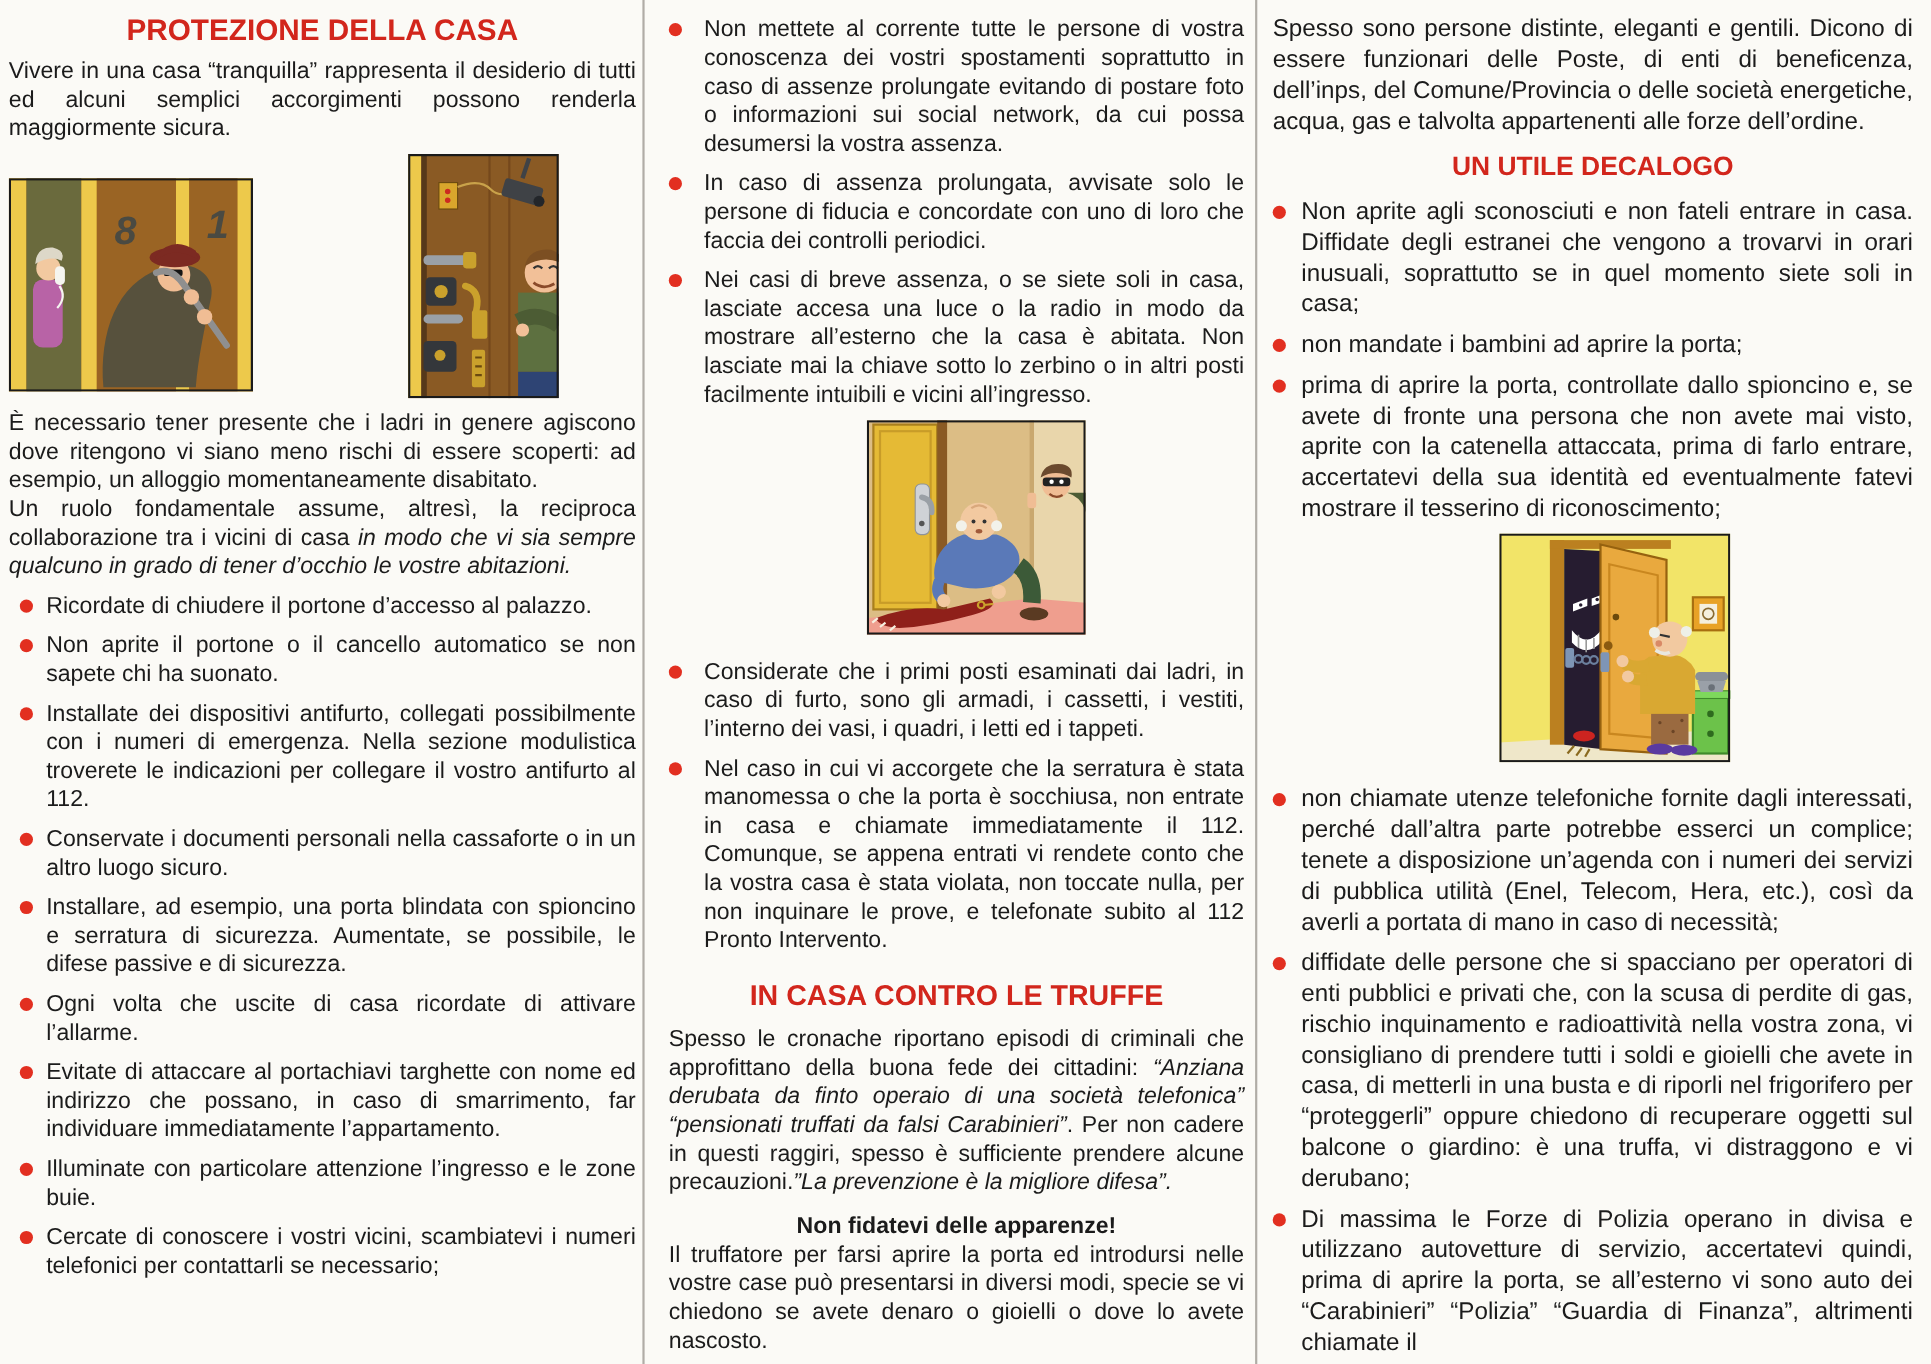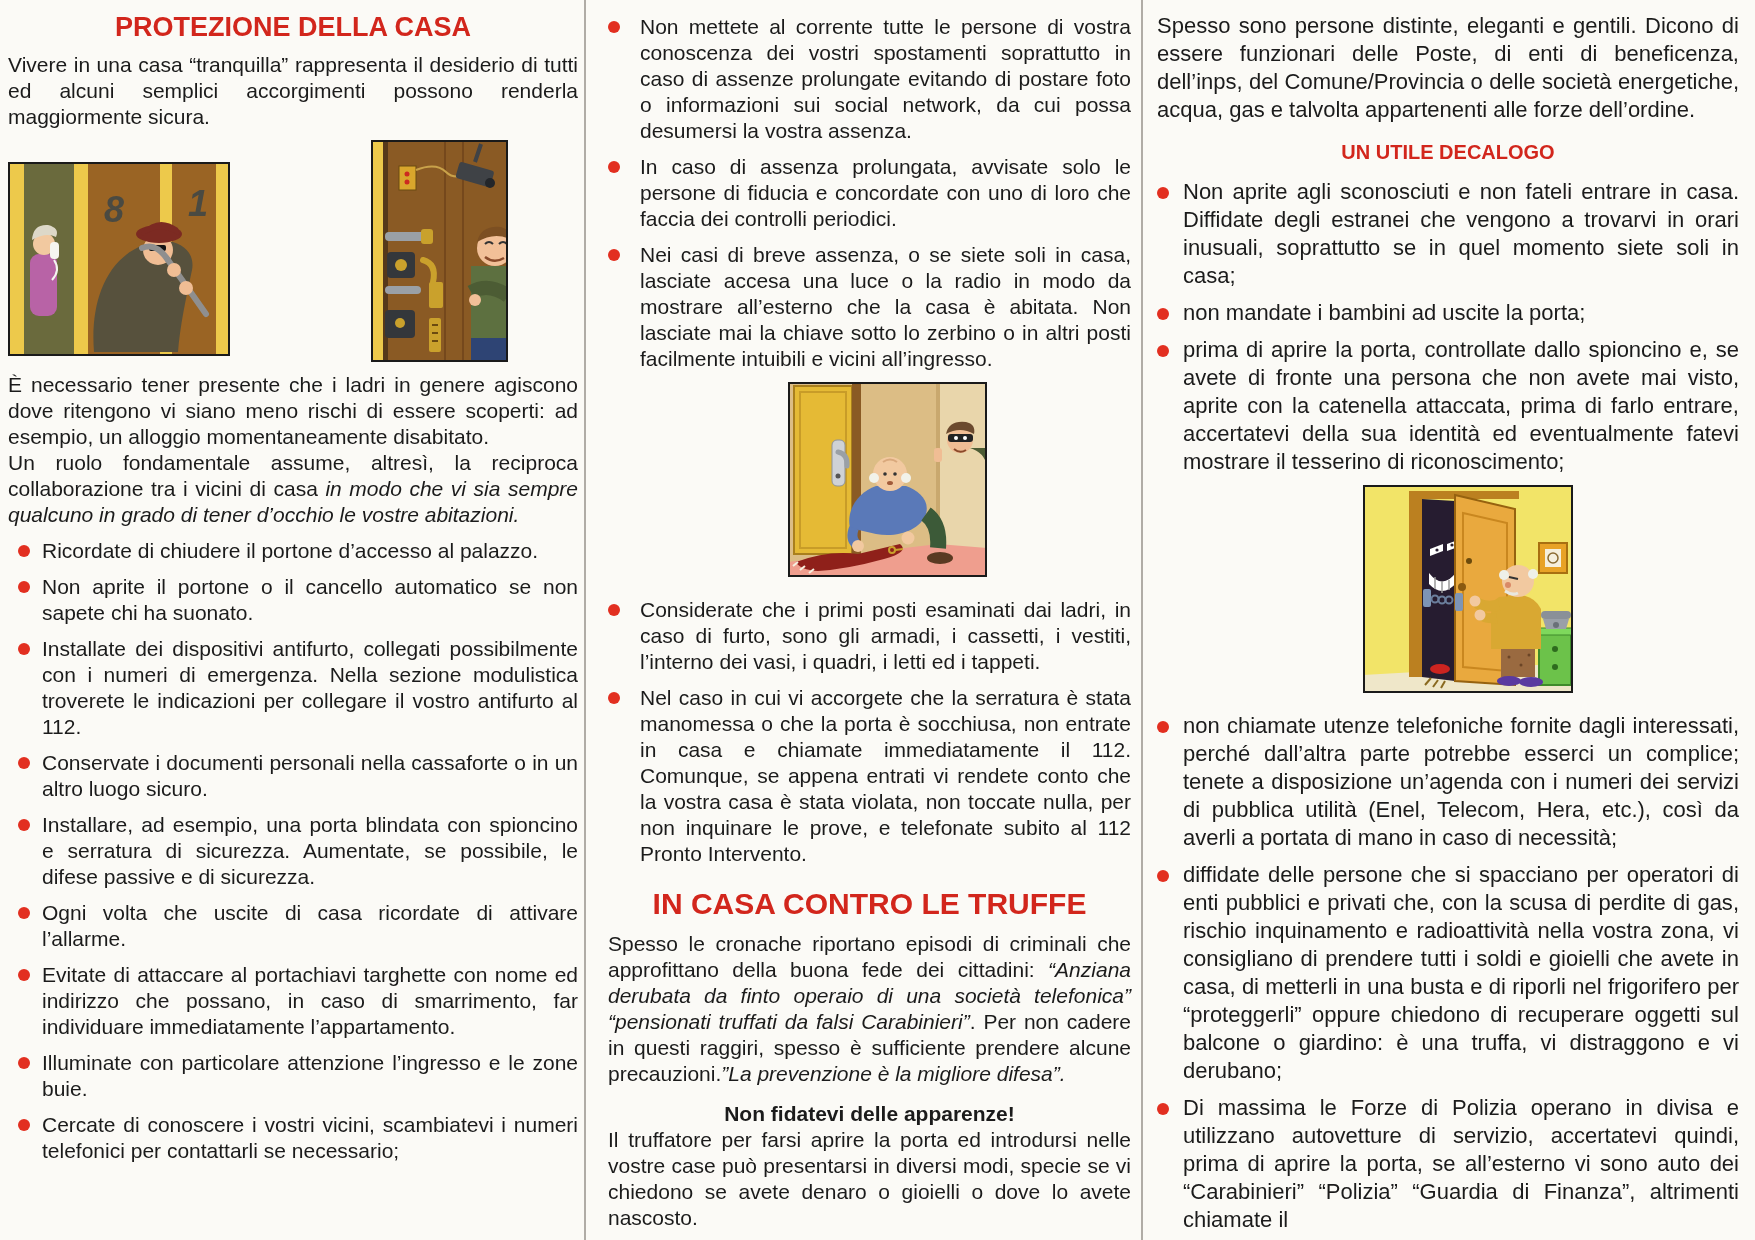--- a/index.html
+++ b/index.html
@@ -16,22 +16,22 @@
   }
   .page{display:flex;width:1755px;height:1240px;}
   .col{box-sizing:border-box;overflow:hidden;height:1240px;}
   .col1{width:584px;padding:12px 6px 0 8px;font-size:21px;line-height:26px;}
   .col2{width:555px;padding:14px 10px 0 22px;font-size:21px;line-height:26px;}
   .col3{width:612px;padding:12px 16px 0 14px;font-size:22px;line-height:28px;}
   .vrule{width:2px;background:var(--rule);height:1240px;}
   h1,h2{font-family:"Liberation Sans", sans-serif;}
   .head{color:var(--redh);text-align:center;font-weight:bold;margin:0;}
   .h-col1{font-size:27px;margin:2px 0 12px;}
-  .h-col2{font-size:30px;margin:24px 0 14px;}
-  .h-col3{font-size:20px;margin:14px 0 12px;}
+  .h-col2{font-size:26px;margin:24px 0 14px;}
+  .h-col3{font-size:24px;margin:14px 0 12px;}
   p{margin:0 0 10px;}
   .just{text-align:justify;}
   .tight{margin-bottom:0;}
   .center{text-align:center;}
   .bold{font-weight:bold;}
   .b{font-weight:normal;}
   .i{font-style:italic;}
   .rb{font-weight:bold;color:var(--redh);}
   ul.blist{list-style:none;margin:0;padding:0;}
   ul.blist li{position:relative;text-align:justify;margin-bottom:10px;}
@@ -214,21 +214,21 @@
 
   <div class="vrule"></div>
 
   <div class="col col3">
     <p class="just"><span class="b">Spesso sono persone distinte</span><span>, eleganti e gentili. </span><span class="b">Dicono di essere funzionari</span><span> delle Poste, di enti di beneficenza, dell’inps, del Comune/Provincia o delle società energetiche, acqua, gas e </span><span class="b">talvolta appartenenti alle forze dell’ordine</span><span>.</span></p>
 
     <h2 class="head h-col3">UN UTILE DECALOGO</h2>
 
     <ul class="blist">
       <li><span class="dot"></span><span class="b">Non aprite agli sconosciuti</span><span> e non fateli entrare in casa. Diffidate degli estranei che vengono a trovarvi in orari inusuali, soprattutto se in quel momento siete soli in casa;</span></li>
-      <li><span class="dot"></span><span class="b">non mandate i bambini</span><span> ad uscite la porta;</span></li>
+      <li><span class="dot"></span><span class="b">non mandate i bambini</span><span> ad aprire la porta;</span></li>
       <li><span class="dot"></span><span class="b">prima di aprire la porta</span><span>, controllate dallo spioncino e, se avete di fronte una persona che non avete mai visto, aprite con la catenella attaccata, </span><span class="b">prima di farlo entrare</span><span>, accertatevi della sua identità ed eventualmente fatevi mostrare il tesserino di riconoscimento;</span></li>
     </ul>
 
     <div class="imgwrap c3">
       
       <svg width="210" height="208" viewBox="0 0 210 208">
         <title>elderly-man-opening-door-with-chain-to-stranger</title>
         <rect width="210" height="208" fill="#f2e468"></rect>
         <polygon points="0,190 210,178 210,208 0,208" fill="#efe7c9"></polygon>
         <rect x="46" y="6" width="13" height="186" fill="#bb8020"></rect>

